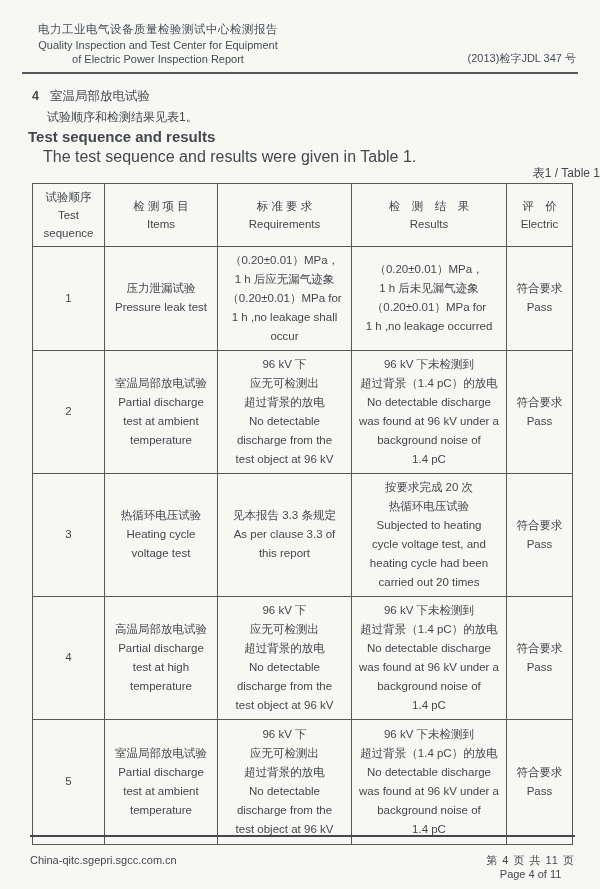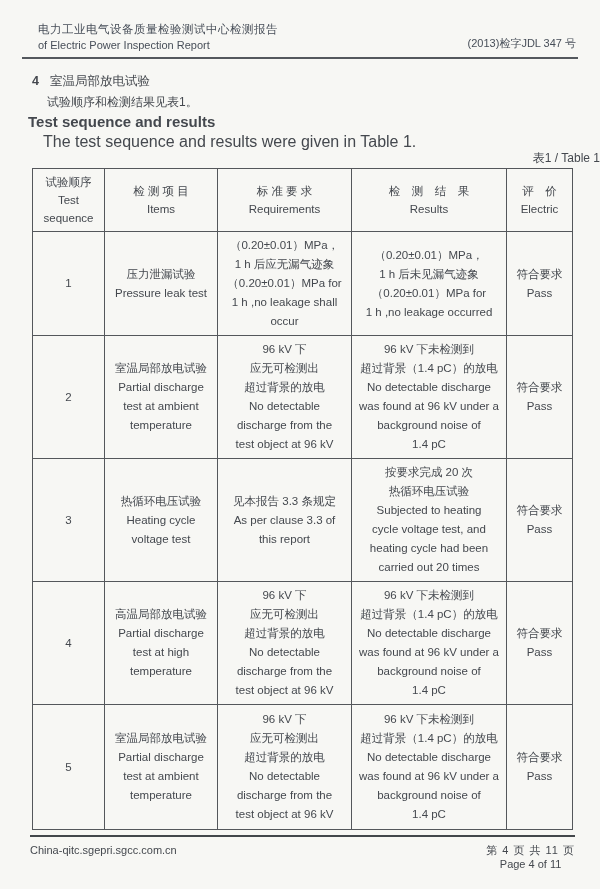--- a/index.html
+++ b/index.html
@@ -8,21 +8,21 @@
     width:600px; height:889px;
     background:#f7f7f4;
     position:relative;
     font-family:"Liberation Sans","DejaVu Sans",sans-serif;
     color:#44484e;
     padding-top:22px;
     overflow:hidden;
     margin:0 auto;
   }
   
-  .header { display:flex; justify-content:space-between; align-items:flex-end; margin:0 24px 0 38px; }
+  .header { display:flex; justify-content:space-between; align-items:flex-end; margin:0 24px 0 38px;text-align:center; }
   .header-left { font-size:11px; line-height:14.5px; color:#474e58; }
   .title-zh { font-size:11.5px; letter-spacing:0.5px; margin-bottom:1px; }
   .report-no { font-size:11px; padding-bottom:1px; white-space:nowrap; color:#474e58; }
   .header-rule { border:none; border-top:2px solid #54585d; margin:5px 22px 0 22px; }
 
   
   .sec-row { display:flex; margin:14px 0 0 32px; font-size:12.5px; line-height:16px; }
   .sec-num { font-weight:bold; width:18px; }
   .sec-sub-zh { margin:5px 0 0 47px; font-size:12px; line-height:16px; }
   .sec-head-en { margin:4px 0 0 28px; font-size:15px; font-weight:bold; line-height:16px; }
@@ -44,35 +44,36 @@
   .report tbody tr:nth-child(1) td { height:102px; }
   .report tbody tr:nth-child(2) td { height:116px; }
   .report tbody tr:nth-child(3) td { height:116px; }
   .report tbody tr:nth-child(4) td { height:121px; }
   .report tbody tr:nth-child(5) td { height:125px; }
 
   
   .footer {
     position:absolute; left:30px; right:25px; top:835px;
     border-top:2px solid #43474b;
-    padding-top:6px;
+    padding-top:16px;
     display:flex; justify-content:space-between; align-items:flex-start;
     font-size:11px; line-height:14px;
   }
   .footer-page { text-align:center; }
   .footer-page .zh { letter-spacing:1px; }
 </style>
 </head>
 <body>
 
 <div class="page">
 
   <div class="header">
     <div class="header-left">
       <div class="title-zh">电力工业电气设备质量检验测试中心检测报告</div>
+      <div>Quality Inspection and Test Center for Equipment</div>
       <div>of Electric Power Inspection Report</div>
     </div>
     <div class="report-no">(2013)检字JDL 347 号</div>
   </div>
   <hr class="header-rule">
 
   <div class="sec-row">
     <span class="sec-num">4</span>
     <span>室温局部放电试验</span>
   </div>

